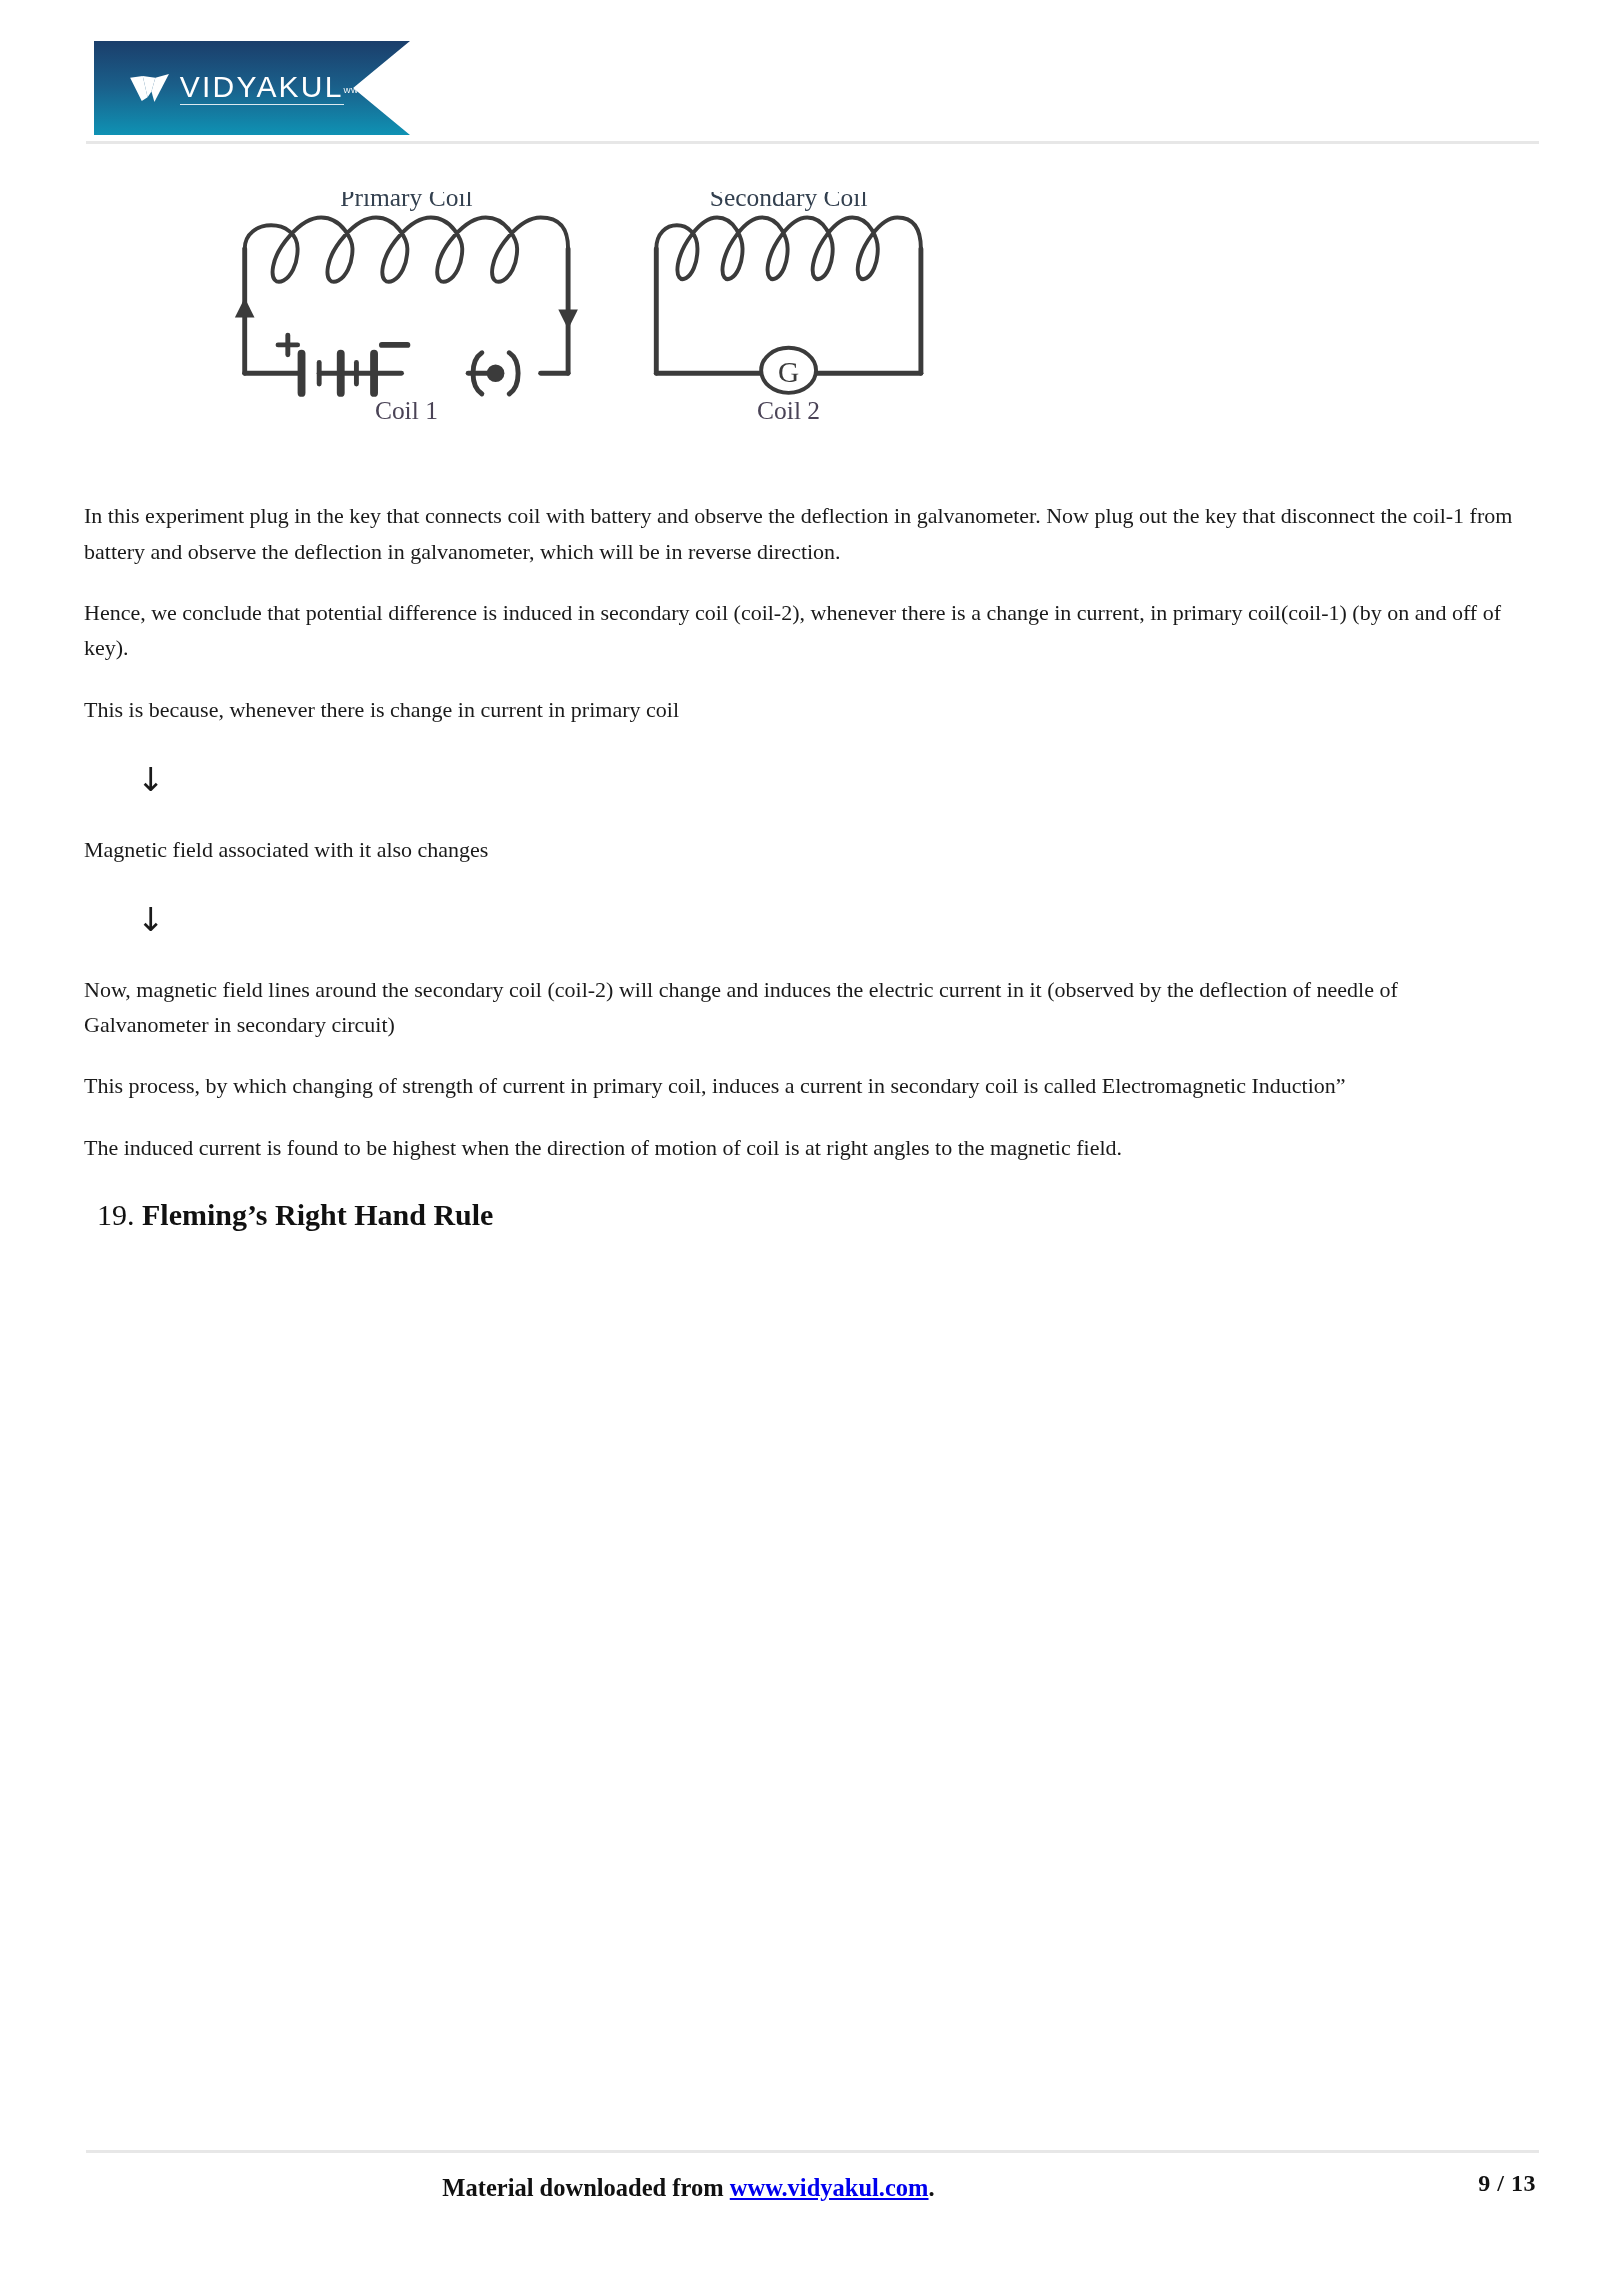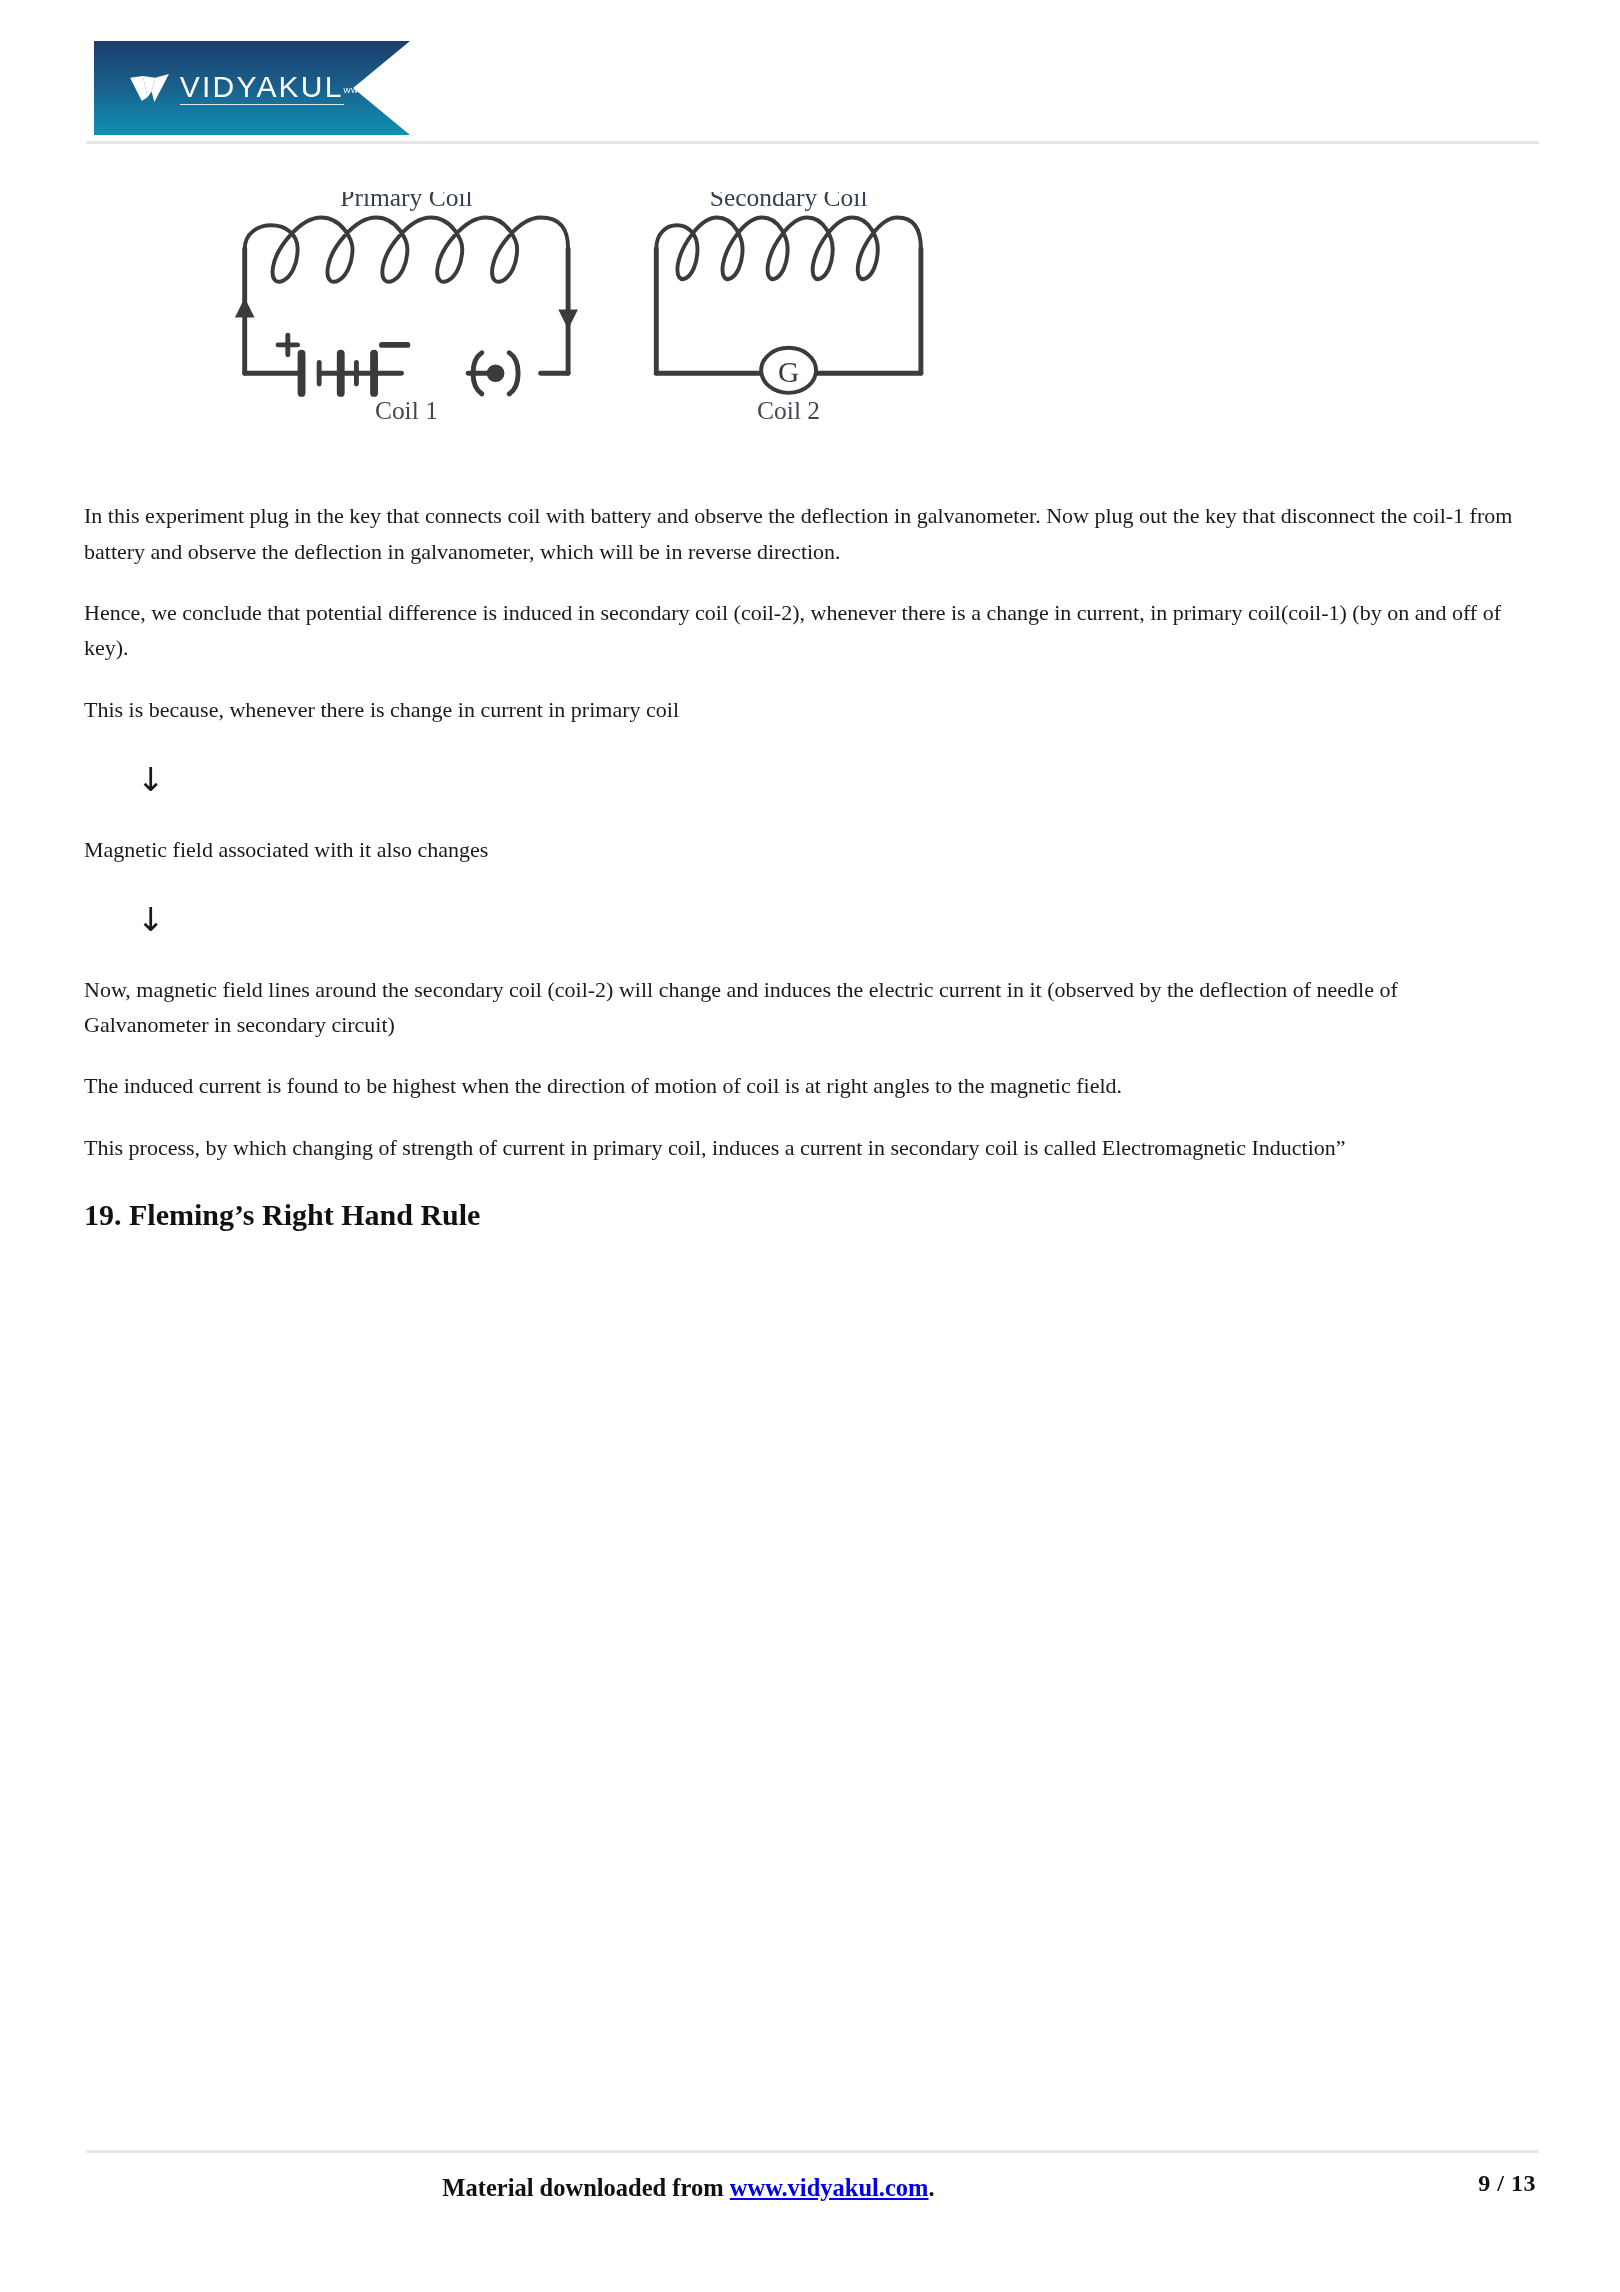--- a/index.html
+++ b/index.html
@@ -117,21 +117,21 @@
     line-height: 1.62;
     color: #1a1a1a;
     font-family: "DejaVu Sans", sans-serif;
   }
   .heading {
     font-size: 30px;
     line-height: 1.62;
     margin: 25.5px 0 0 0;
     color: #111111;
   }
-  .heading .num { font-weight: 700; }
+  .heading .num { font-weight: 400; margin-left: 13px; }
   .heading .title { font-weight: bold; }
 
   
   #footer-rule {
     position: absolute;
     left: 86px;
     top: 2150px;
     width: 1453px;
     height: 2.9px;
     background: #e7e7e7;
@@ -288,22 +288,22 @@
   </div>
 
   <div id="content">
     <p class="para">In this experiment plug in the key that connects coil with battery and observe the deflection in galvanometer. Now plug out the key that disconnect the coil-1 from battery and observe the deflection in galvanometer, which will be in reverse direction.</p>
     <p class="para">Hence, we conclude that potential difference is induced in secondary coil (coil-2), whenever there is a change in current, in primary coil(coil-1) (by on and off of key).</p>
     <p class="para">This is because, whenever there is change in current in primary coil</p>
     <div class="arrow-row">↓</div>
     <p class="para">Magnetic field associated with it also changes</p>
     <div class="arrow-row">↓</div>
     <p class="para">Now, magnetic field lines around the secondary coil (coil-2) will change and induces the electric current in it (observed by the deflection of needle of Galvanometer in secondary circuit)</p>
+    <p class="para">This process, by which changing of strength of current in primary coil, induces a current in secondary coil is called Electromagnetic Induction”</p>
     <p class="para">The induced current is found to be highest when the direction of motion of coil is at right angles to the magnetic field.</p>
-    <p class="para">This process, by which changing of strength of current in primary coil, induces a current in secondary coil is called Electromagnetic Induction”</p>
     <p class="heading">
       <span class="num">19.</span>
       <span class="title">Fleming’s Right Hand Rule</span>
     </p>
   </div>
 
   <div id="footer-rule"></div>
   <div id="footer">
     <div id="footer-center">
       <span>Material downloaded from </span><a id="footer-link" href="#">www.vidyakul.com</a><span>.</span>

